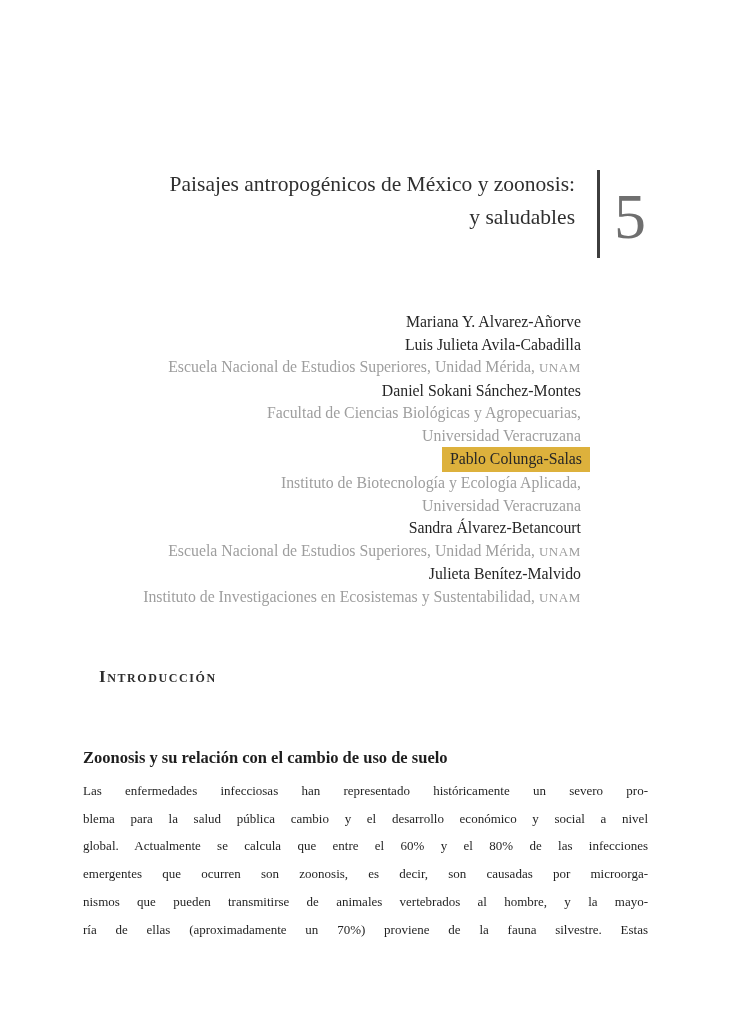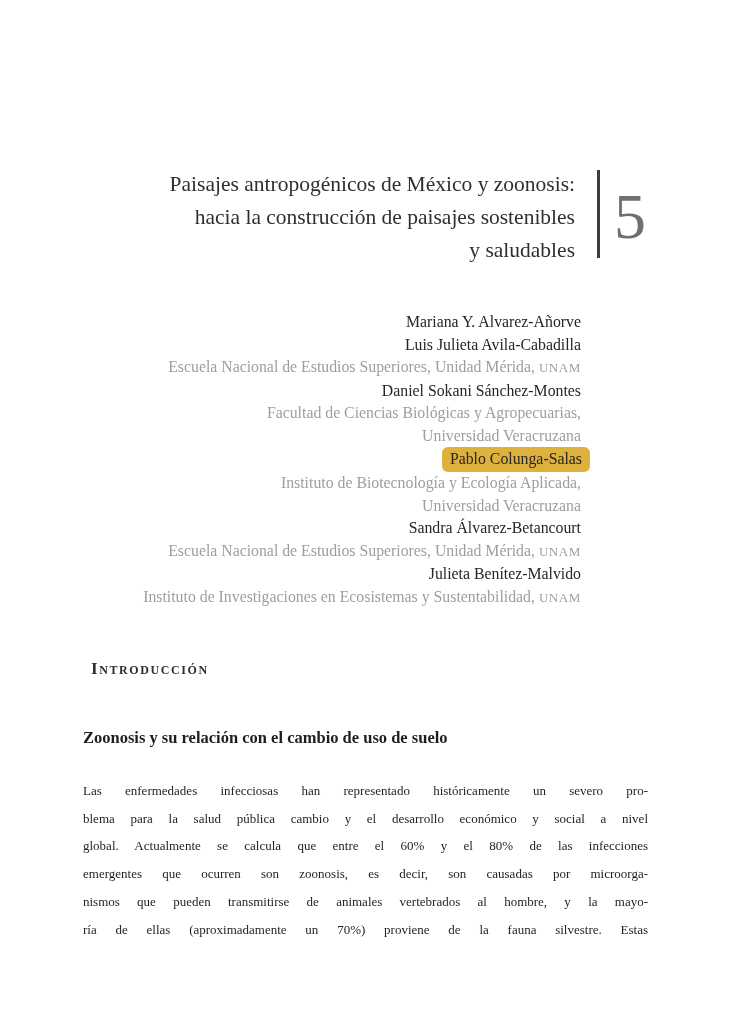--- a/index.html
+++ b/index.html
@@ -51,36 +51,35 @@
   }
   .authors .author{color:#262626;}
   .authors .affiliation{color:var(--aff,#9e9e9e);}
   .authors .unam{font-size:13px;letter-spacing:.6px;}
   .authors .hl{
     display:inline-block;
     background:var(--hl,#ddb13c);
     padding:2px 8px 3px 8px;
     margin-right:-9px;
     line-height:20px;
-    border-radius:6px;
   }
   
   .intro-heading{
     position:absolute;
     left:83px;top:651px;
-    margin:8px;
+    margin:16px;
     font-variant:small-caps;
     font-weight:bold;
     font-size:17px;
     letter-spacing:1.6px;
     color:#2d2d2d;
   }
   .subheading{
     position:absolute;
-    left:83px;top:728px;
+    left:83px;top:748px;
     margin:0;
     font-weight:bold;
     font-size:16.5px;
     color:#1e1e1e;
   }
   
   .body-text{
     position:absolute;
     left:83px;top:777px;
     width:565px;
@@ -102,21 +101,20 @@
     color:#333333;
   }
 </style>
 </head>
 <body>
 
 <div class="page">
 
   <div class="chapter-title">
     <div>Paisajes antropogénicos de México y zoonosis:</div>
-    <div>hacia la construcción de paisajes sostenibles</div>
     <div>y saludables</div>
   </div>
 
   <div class="chapter-rule"></div>
 
   <div class="chapter-number">5</div>
 
   <div class="authors">
       <div class="author">Mariana Y. Alvarez-Añorve</div>
       <div class="author">Luis Julieta Avila-Cabadilla</div>

